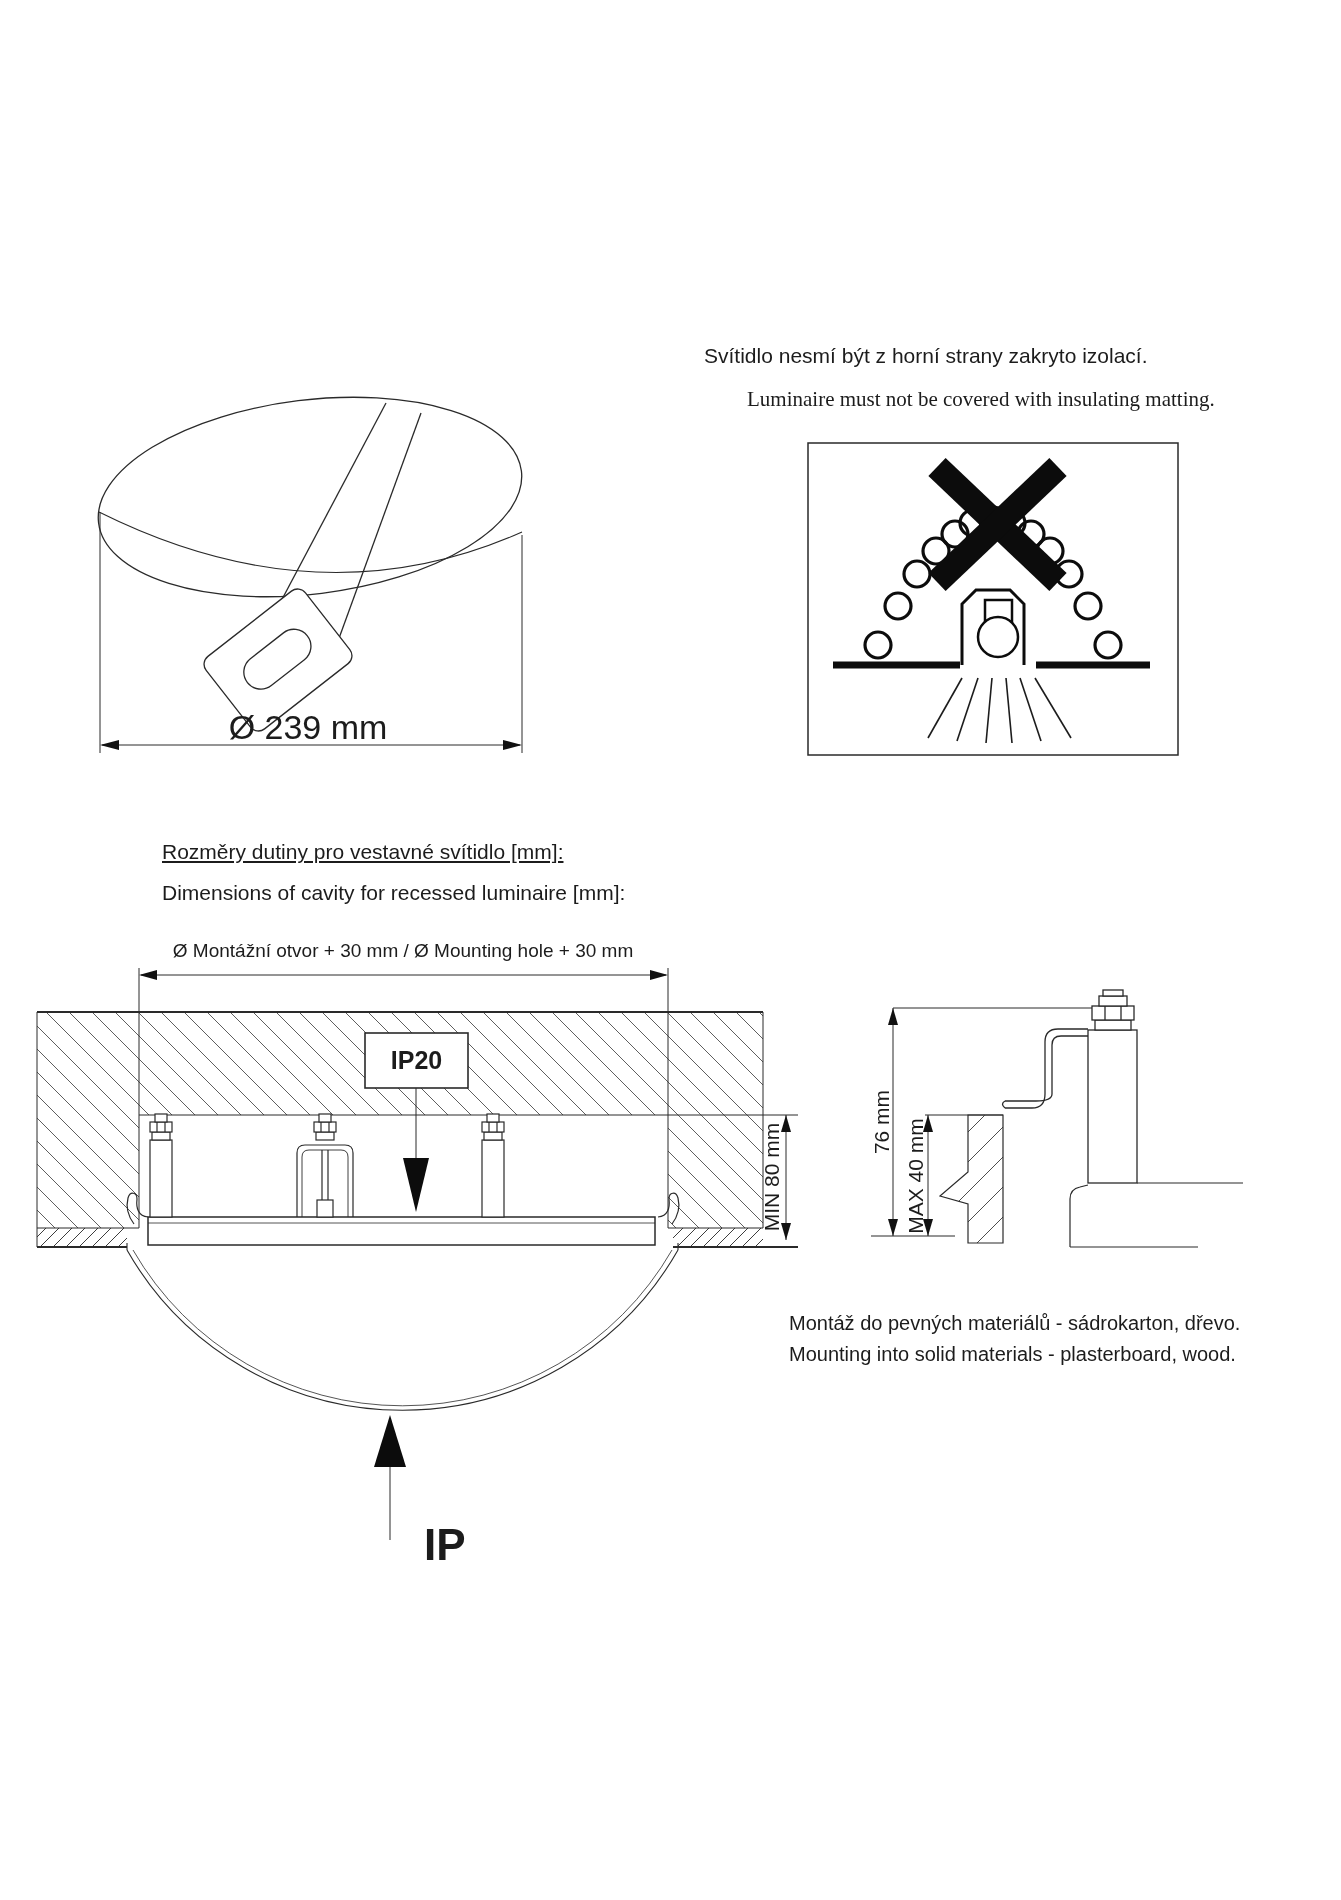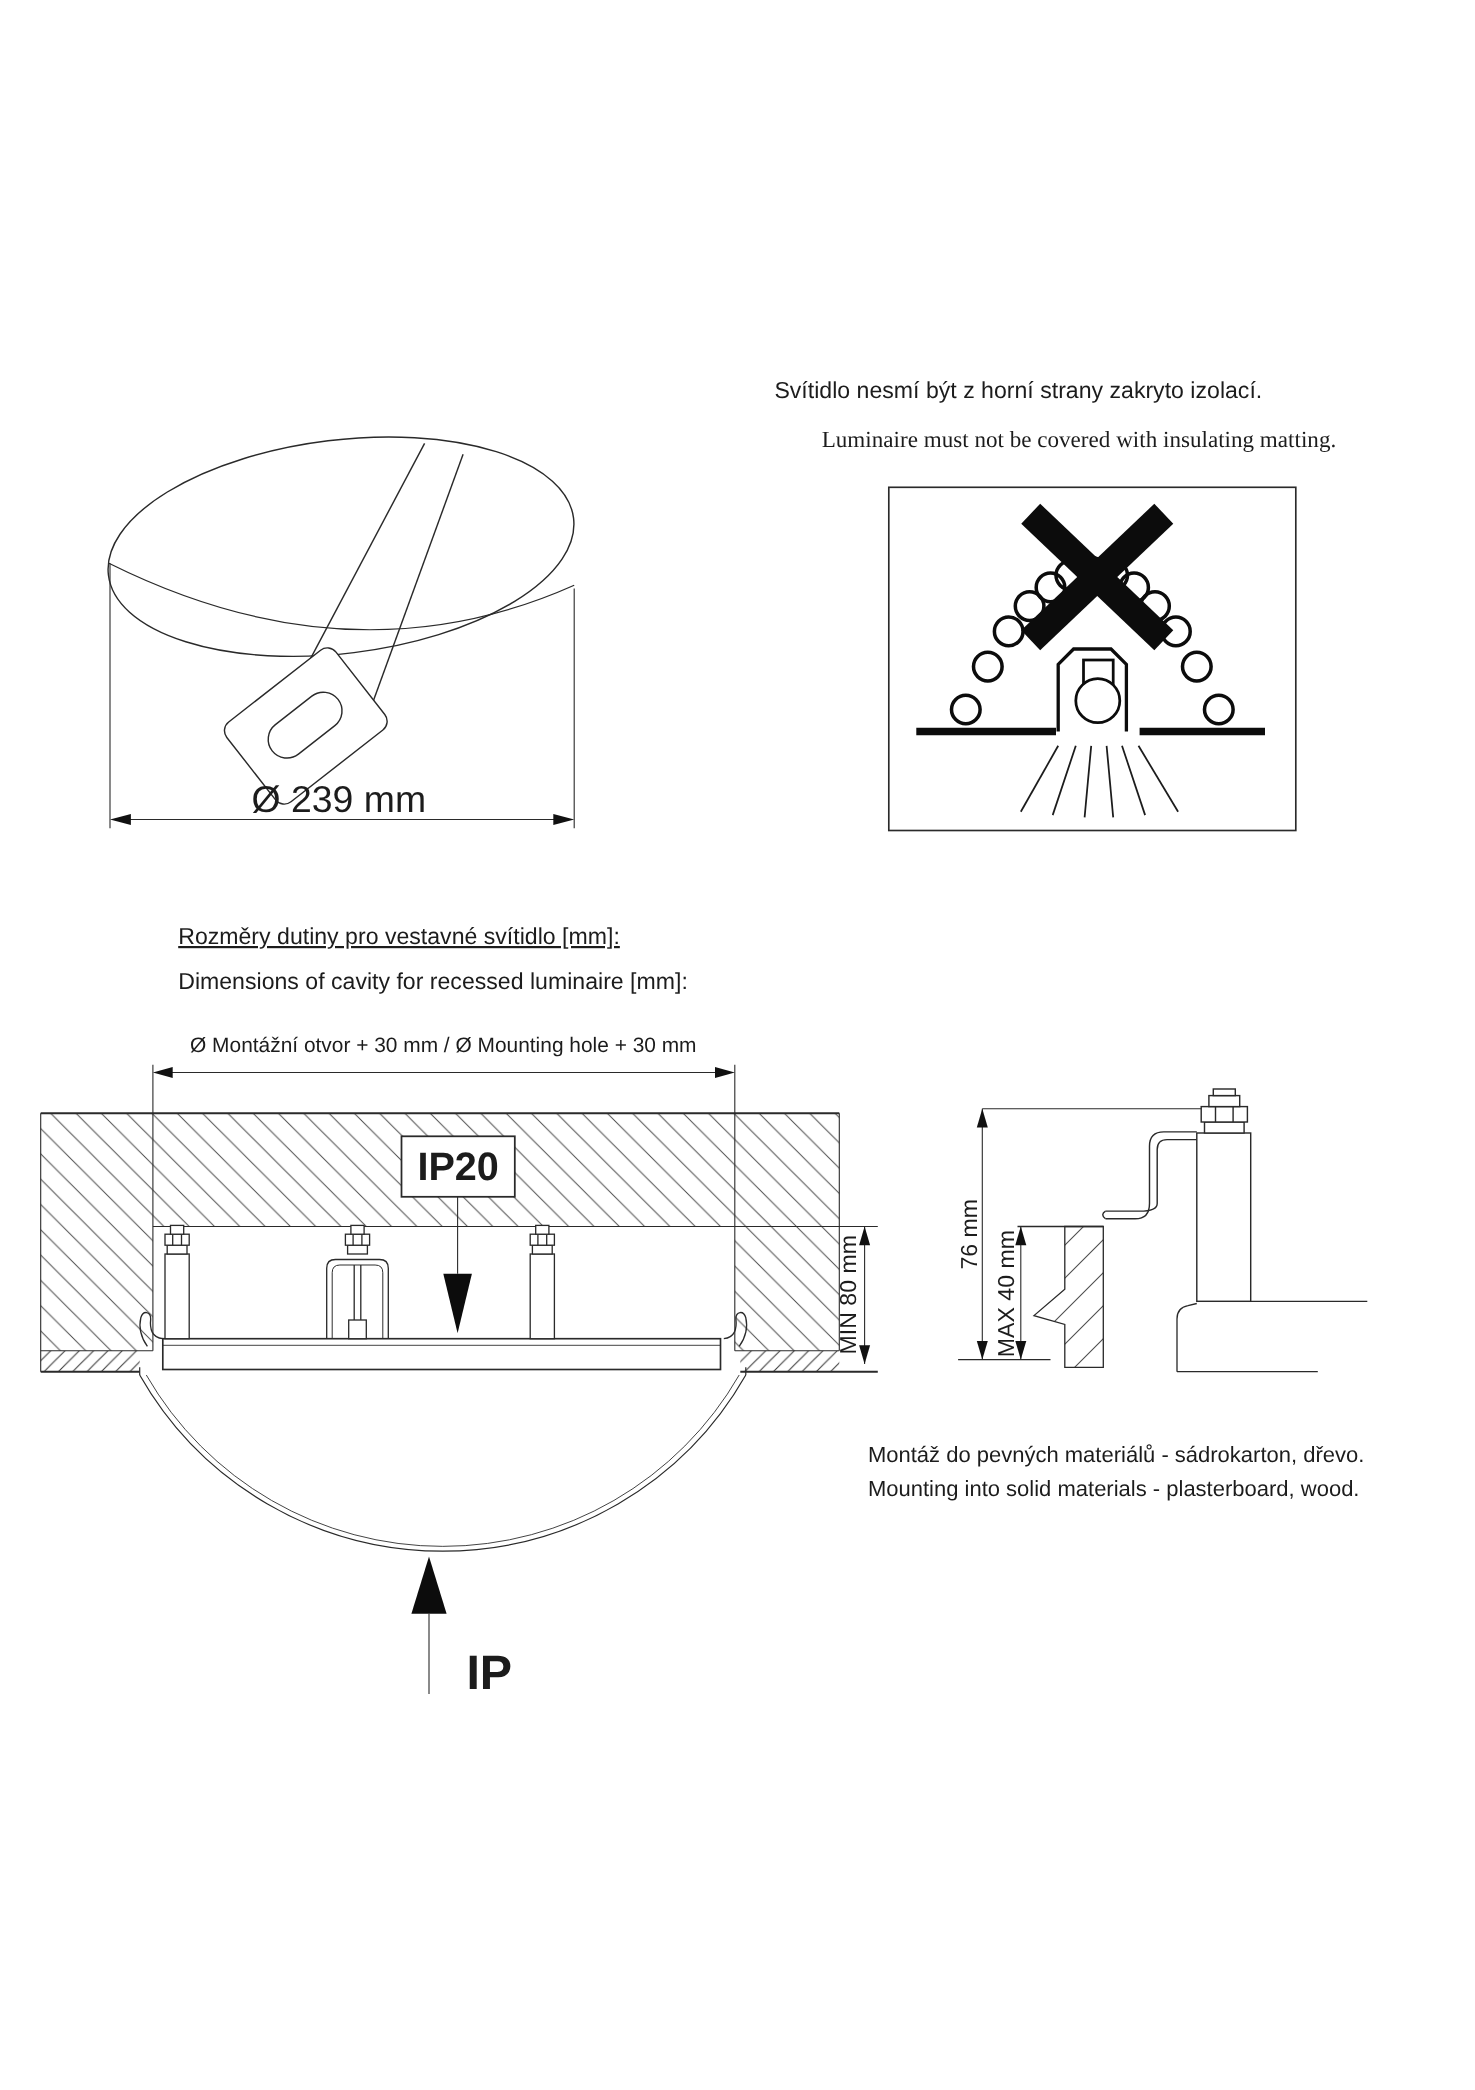--- a/index.html
+++ b/index.html
@@ -7,24 +7,24 @@
     position:relative;width:1341px;height:1900px;background:#ffffff;
     overflow:hidden;font-family:"Liberation Sans",sans-serif;color:#1a1a1a;
   }
   .canvas svg{position:absolute;left:0;top:0;}
   .lbl{position:absolute;line-height:1.15;white-space:nowrap;color:#1c1c1c;}
   .t21{font-size:21px;}
   .t20{font-size:20px;}
   .dim278{font-size:34px;width:300px;text-align:center;}
   .holedim{font-size:19px;width:560px;text-align:center;}
   .ip20{display:flex;align-items:center;justify-content:center;
-        width:103px;height:55px;font-size:36px;font-weight:bold;}
+        width:103px;height:55px;font-size:25px;font-weight:bold;}
   .rot{width:130px;height:24px;text-align:center;font-size:21px;
        transform:rotate(-90deg);transform-origin:center center;}
-  .ipbig{font-size:44px;font-weight:bold;}
+  .ipbig{font-size:44px;font-weight:bold;margin-top:24px;}
 </style>
 </head>
 <body>
 
 <div class="canvas">
 
   <svg width="1341" height="1900" viewBox="0 0 1341 1900">
     <defs>
       <pattern id="hA" width="23" height="23" patternUnits="userSpaceOnUse">
         <path d="M-5.75,17.25 l11.5,11.5 M0,0 l23,23 M17.25,-5.75 l11.5,11.5" stroke="#4d4d4d" stroke-width="0.9" fill="none"></path>

